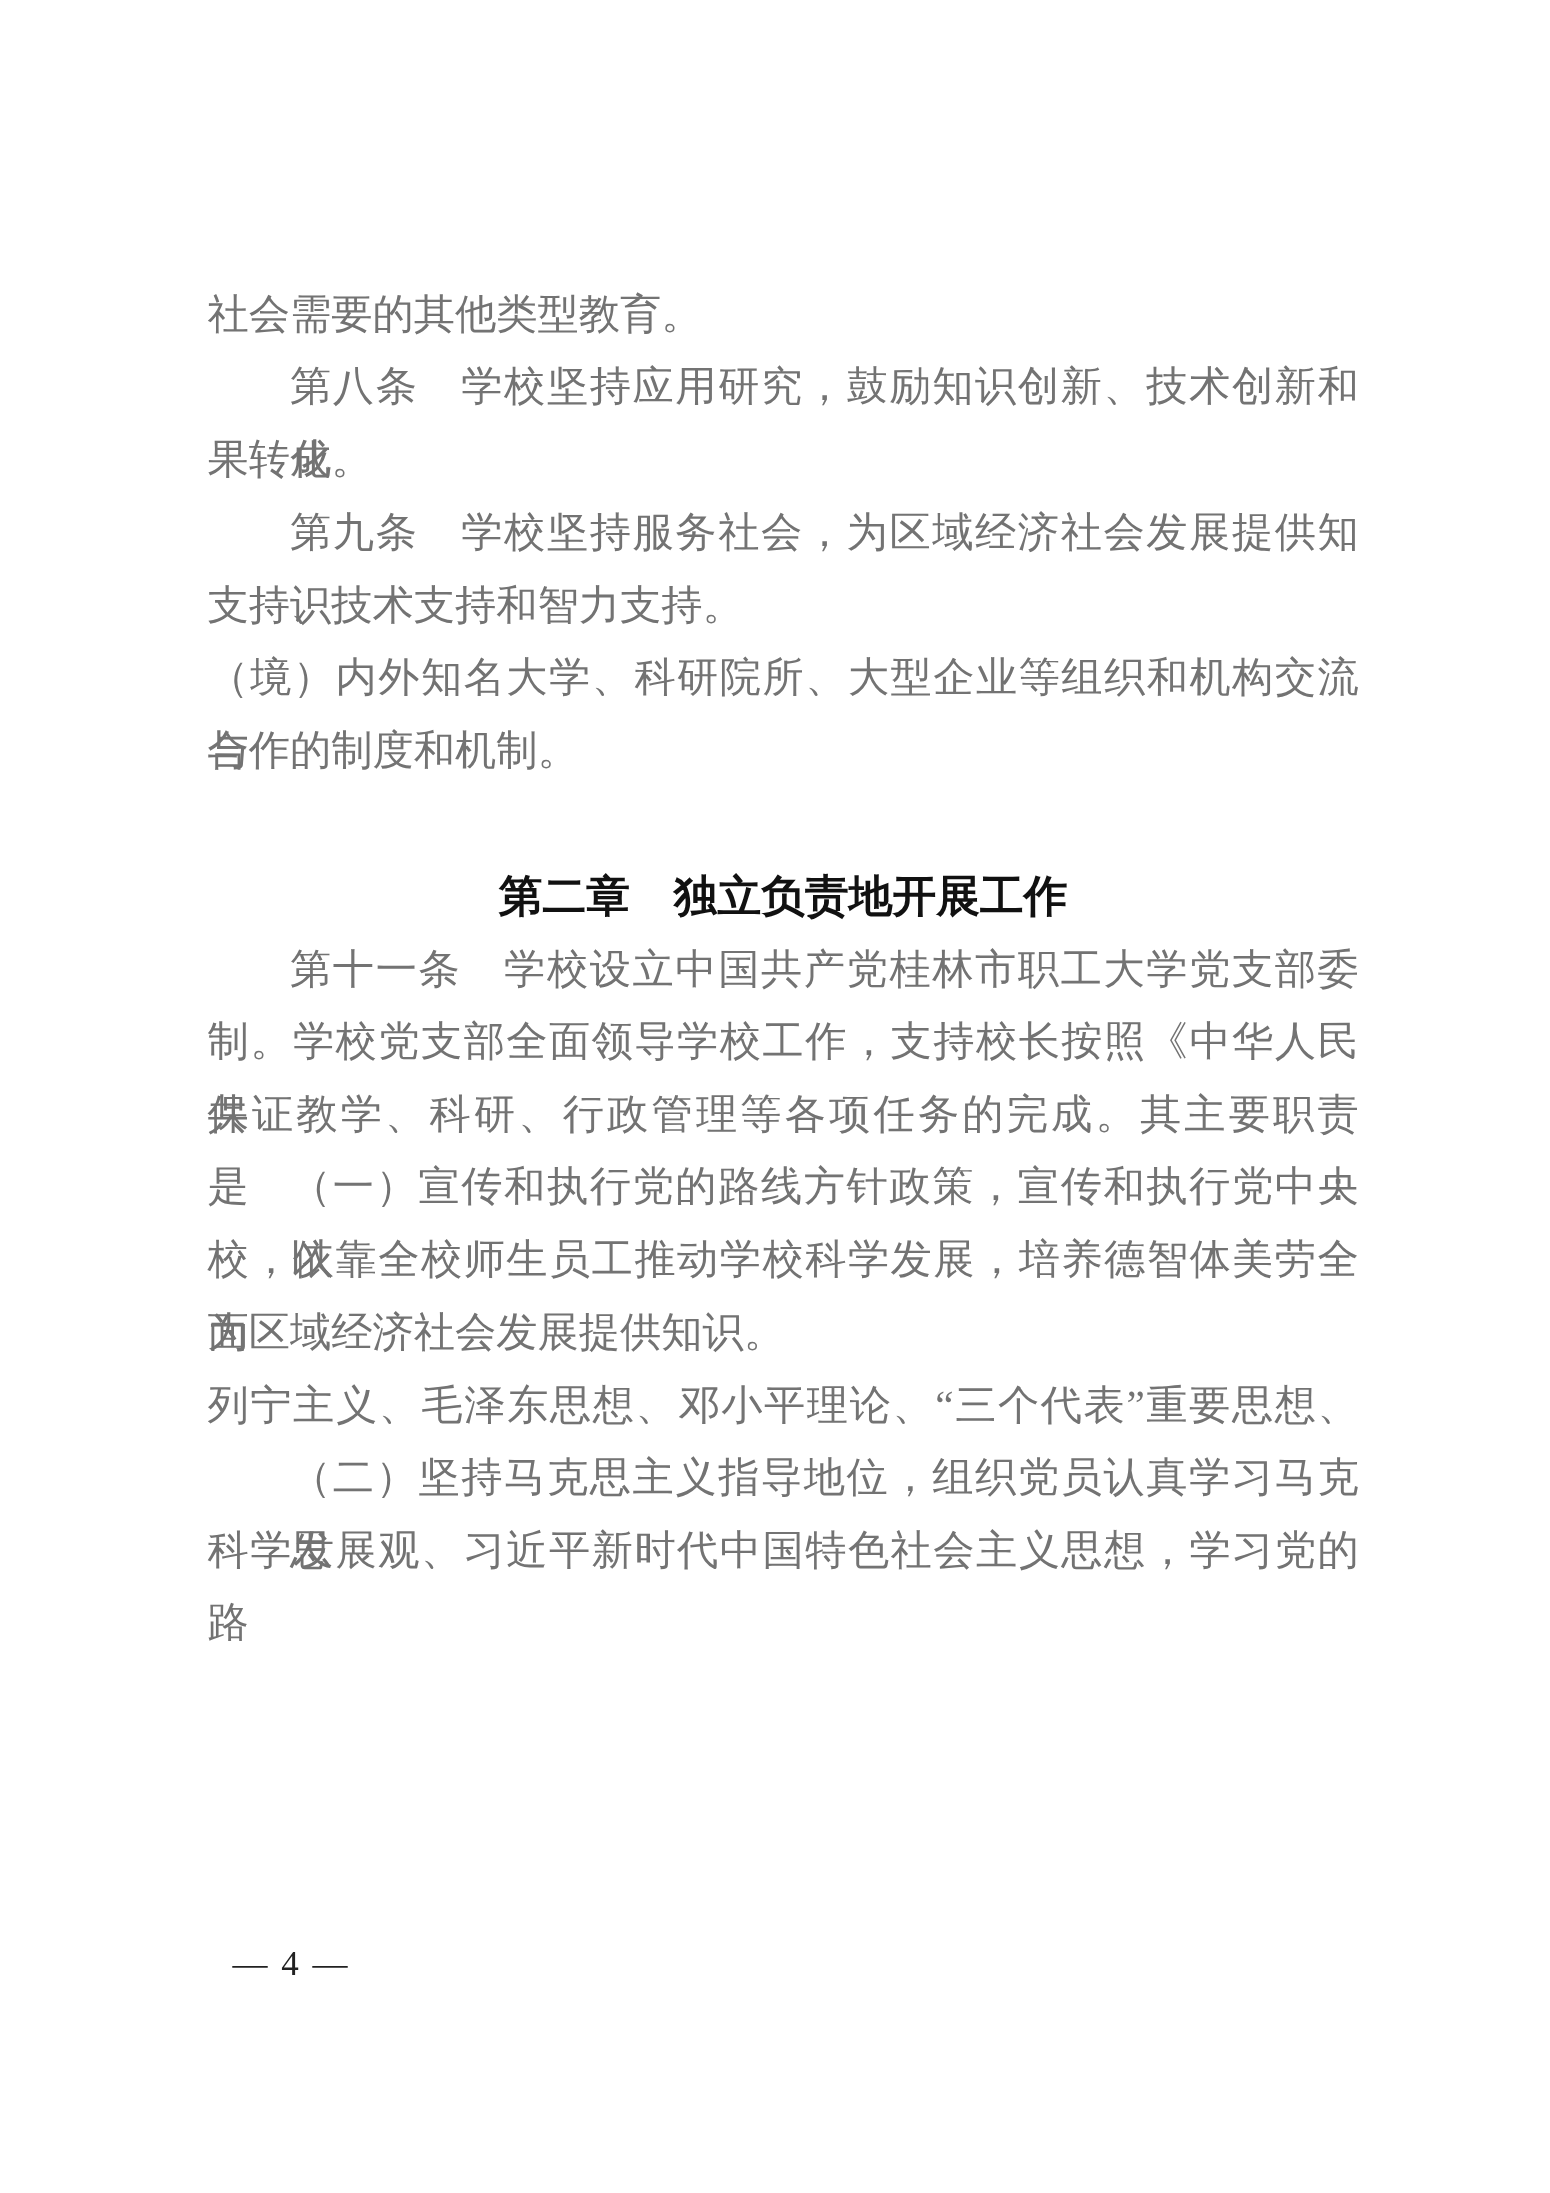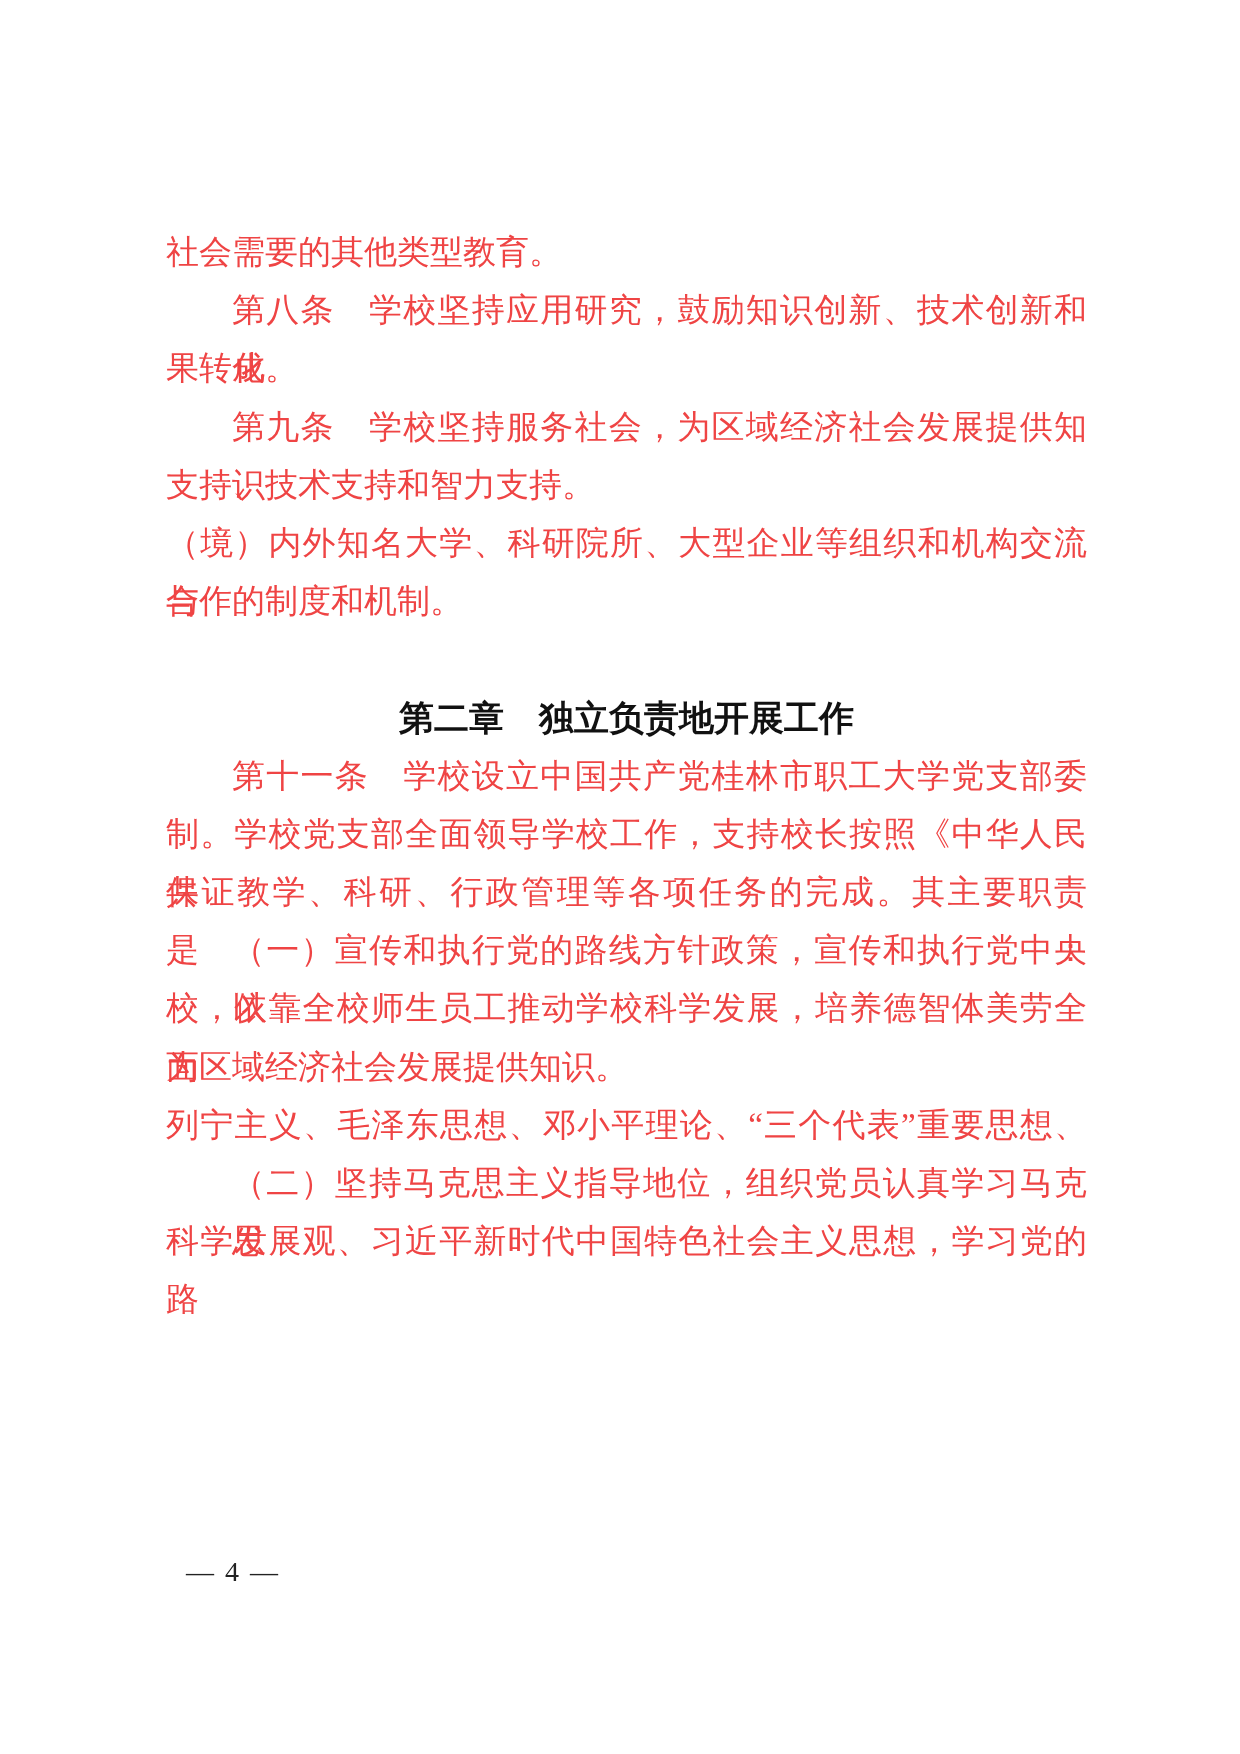--- a/index.html
+++ b/index.html
@@ -20,21 +20,21 @@
     left: 166px;
     top: 223px;
     width: 921px;
   }
   .ln {
     height: 58.2px;
     line-height: 58.2px;
     font-family: "Liberation Serif", "DejaVu Serif", serif;
     font-size: 33px;
     white-space: nowrap;
-    color: #ef4444;
+    color: #737373;
   }
   .ln.just {
     white-space: normal;
     text-align: justify;
     text-align-last: justify;
     text-justify: inter-character;
   }
   .ln.indent {
     padding-left: 66px;
   }

